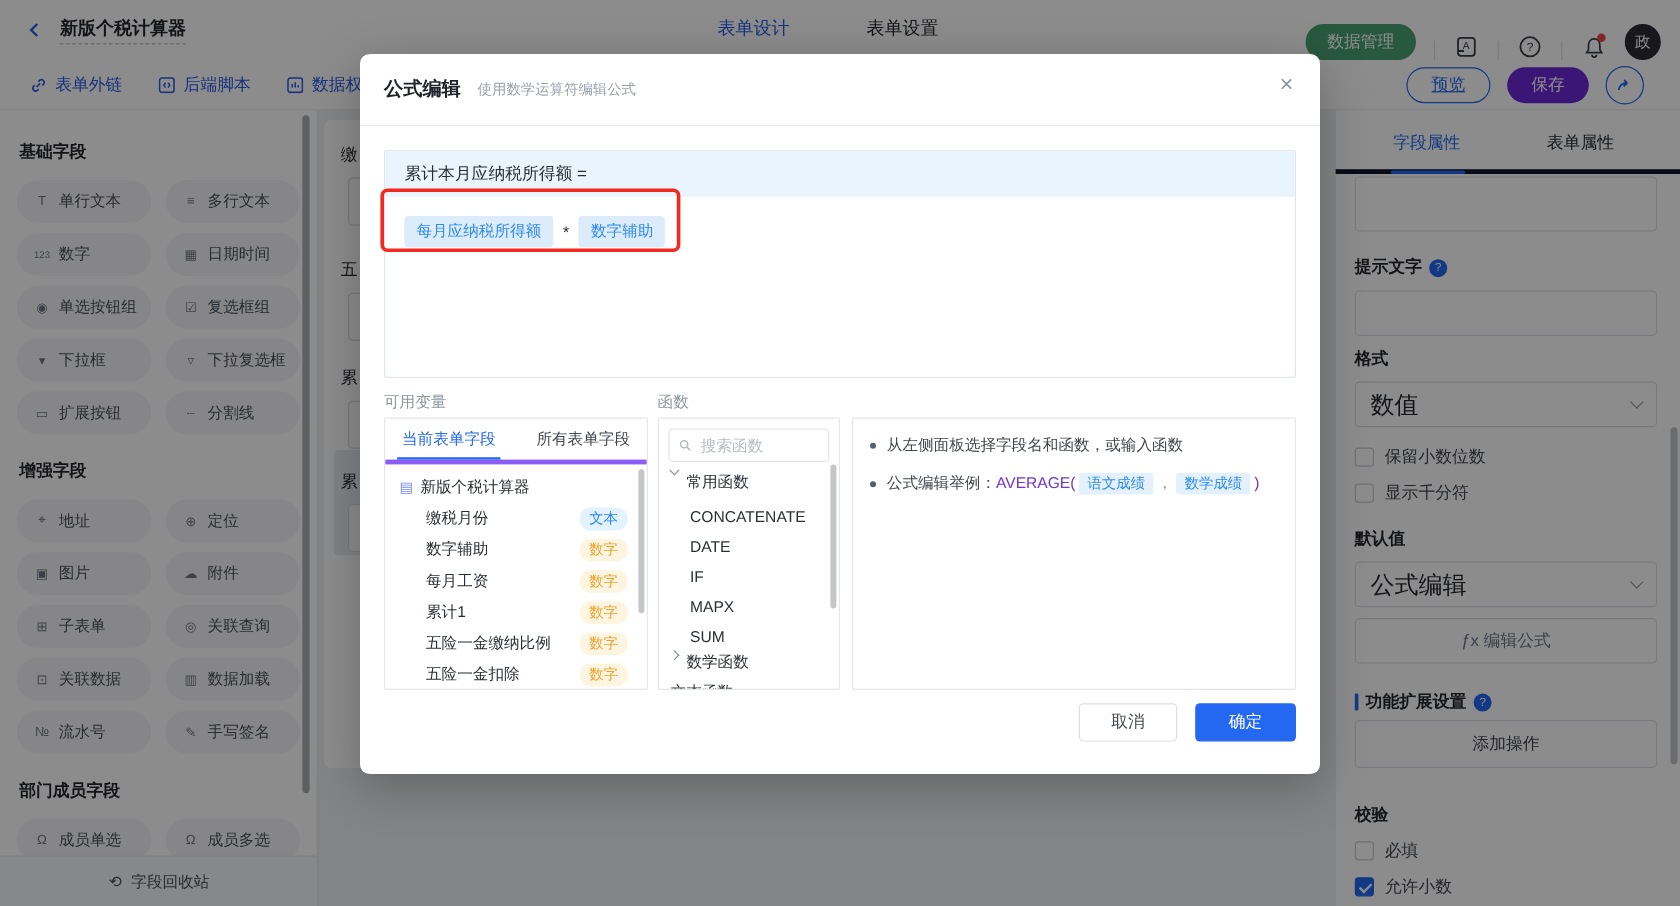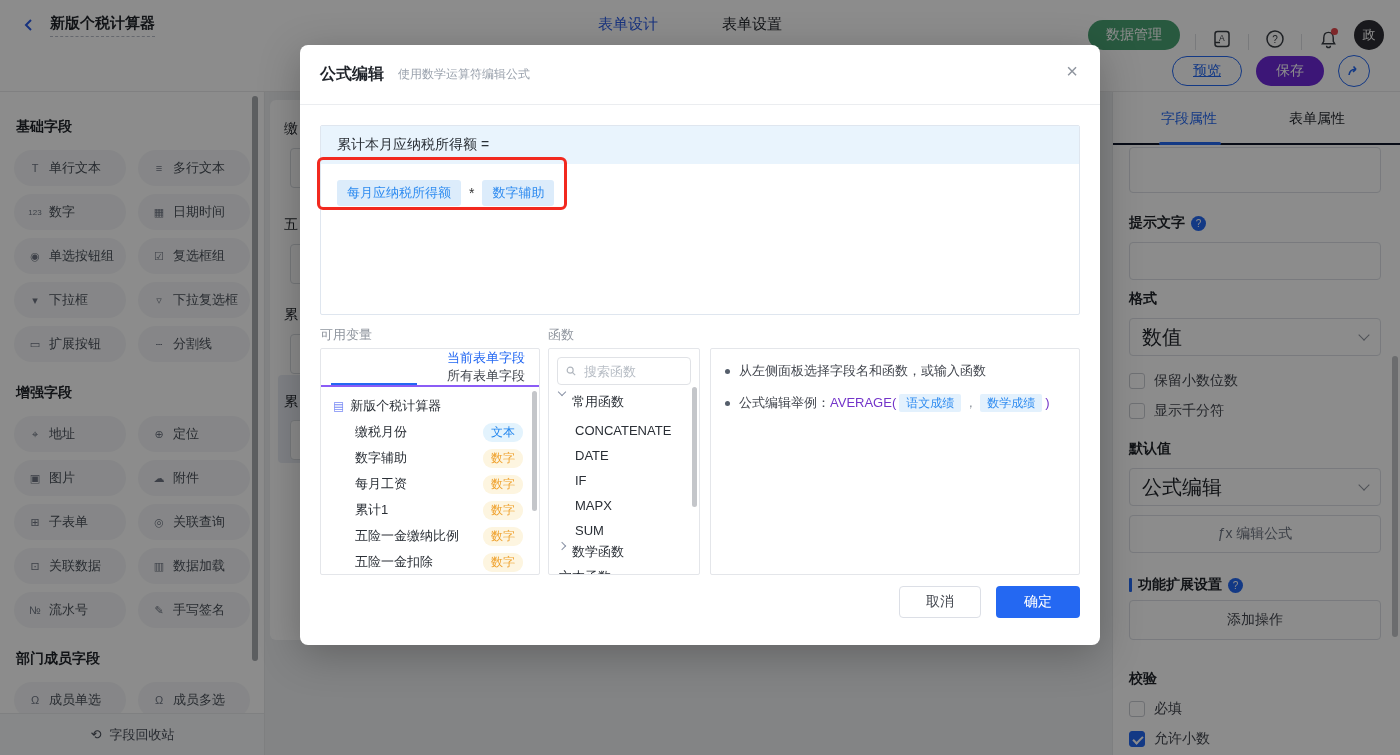--- a/index.html
+++ b/index.html
@@ -42,21 +42,21 @@
 
   
   .canvas{ position:absolute; left:265px; top:92px; width:847px; height:663px; background:#eef0f2; }
   .form-card{ position:absolute; left:5px; top:8px; width:826px; height:540px; background:#fff; border-radius:6px; }
   .fc-label{ position:absolute; left:14px; font-size:14px; color:#1f2329; white-space:nowrap; }
   .fc-input{ position:absolute; left:20px; width:560px; height:40px; background:#fff; border:1px solid #d9dce1; border-radius:4px; }
   .fc-selected{ position:absolute; left:8px; top:275px; width:700px; height:88px; background:#e9edf5; border-radius:4px; }
 
   
   .rpanel{ position:absolute; left:1112px; top:92px; width:288px; height:663px; background:#fff; border-left:1px solid #e6e7e9; z-index:1; }
-  .rp-tabs{ position:absolute; left:0; top:0; width:100%; height:53px; border-bottom:2px solid #0f172a;text-decoration:underline; }
+  .rp-tabs{ position:absolute; left:0; top:0; width:100%; height:53px; border-bottom:4px solid #0f172a;text-decoration:underline; }
   .rp-tab{ position:absolute; top:18px; font-size:14px; color:#1f2329; cursor:pointer; }
   .rp-tab.active{ color:#2468f2; }
   .rp-underline{ position:absolute; left:46px; top:50px; width:62px; height:3px; background:#2468f2; border-radius:2px; }
   .rp-box{ position:absolute; left:16px; width:252px; background:#fff; border:1px solid #dcdfe5; border-radius:4px; }
   .rp-label{ position:absolute; left:16px; font-size:14px; font-weight:bold; color:#1f2329; display:flex; align-items:center; gap:6px; }
   .qmark{ width:15px; height:15px; border-radius:50%; background:#2468f2; color:#fff; font-size:10px; font-weight:normal; display:inline-flex; align-items:center; justify-content:center; cursor:pointer; }
   .rp-select{ position:absolute; left:16px; width:252px; height:38px; border:1px solid #dcdfe5; border-radius:4px; display:flex; align-items:center; justify-content:space-between; padding:0 12px; font-size:20px; color:#1f2329; cursor:pointer; background:#fff; }
   .chev{ width:8px; height:8px; border-right:1.5px solid #8f959e; border-bottom:1.5px solid #8f959e; transform:rotate(45deg); margin-top:-4px; }
   .chev.right{ transform:rotate(-45deg); margin:0 0 0 0; }
   .cb-row{ position:absolute; left:16px; display:flex; align-items:center; gap:9px; font-size:14px; color:#42464e; cursor:pointer; }
@@ -78,21 +78,21 @@
   .formula-box{ position:absolute; left:20px; top:80px; width:760px; height:190px; border:1px solid #dfe6ef; border-radius:2px; overflow:hidden; }
   .formula-target{ height:38px; background:#e9f4fd; display:flex; align-items:center; padding:0 16px; font-size:14px; color:#2a2f36; }
   .formula-body{ padding:16px; display:flex; align-items:center; gap:8px; }
   .chip{ background:#dcecfb; color:#2e8bf0; font-size:13px; padding:4px 10px; border-radius:3px; cursor:pointer; white-space:nowrap; }
   .op{ font-size:14px; color:#333; }
   .col-label{ position:absolute; top:281px; font-size:13px; color:#8f959e; }
   .panel{ position:absolute; top:303px; height:227px; border:1px solid #e4e6ea; border-radius:2px; background:#fff; overflow:hidden; }
   .vp{ left:20px; width:220px; }
   .fp{ left:248px; width:152px; }
   .hp{ left:410px; width:370px; padding:12px 14px; }
-  .vp-tabs{ height:38px; border-bottom:2px solid #8b5cf6; display:flex; align-items:flex-end; justify-content:space-between; padding:0 14px; position:relative;flex-direction:column; }
+  .vp-tabs{ height:38px; border-bottom:4px solid #8b5cf6; display:flex; align-items:center; justify-content:space-between; padding:0 14px; position:relative; }
   .vp-tab{ font-size:13px; color:#42464e; cursor:pointer; }
   .vp-tab.active{ color:#2468f2; }
   .vp-tab-line{ position:absolute; left:10px; bottom:0; width:86px; height:2px; background:#2468f2; }
   .tree-root{ height:26px; display:flex; align-items:center; gap:6px; padding-left:12px; font-size:13px; color:#2a2f36; margin-top:6px; cursor:pointer;}
   .tree-root .doc{ color:#7a8bf5; font-size:12px; }
   .var-row{ height:26px; display:flex; align-items:center; justify-content:space-between; padding:0 16px 0 34px; cursor:pointer; }
   .var-name{ font-size:13px; color:#2a2f36; white-space:nowrap; overflow:hidden; }
   .tag{ font-size:12px; padding:1px 8px; border-radius:9px; flex:none; margin-left:6px; }
   .tag.text{ background:#e3f3fd; color:#2386ee; }
   .tag.num{ background:#fdf5e0; color:#efa12d; }
@@ -158,20 +158,42 @@
           <path d="M10 2.5 C6.5 2.5 5 5.5 5 8.5 L5 12 L3.5 14.5 L16.5 14.5 L15 12 L15 8.5 C15 5.5 13.5 2.5 10 2.5 Z" fill="none" stroke="#383c43" stroke-width="1.5"></path>
           <path d="M8 16.5 a2 2 0 0 0 4 0" fill="none" stroke="#383c43" stroke-width="1.5"></path>
         </svg>
         <span class="bell-dot"></span>
       </span>
       <span class="avatar">政</span>
     </div>
   </header>
 
   <div class="actionbar">
+    <div class="ab-links">
+      <span class="ab-link">
+        <svg width="14" height="14" viewBox="0 0 14 14">
+            <path d="M5.5 8.5 L8.5 5.5 M4 7 L2.8 8.2 a2.3 2.3 0 0 0 3.2 3.2 L7.2 10.2 M7 4 L8.2 2.8 a2.3 2.3 0 0 1 3.2 3.2 L10.2 7.2" fill="none" stroke="#2b5ce6" stroke-width="1.4"></path>
+          </svg>
+        <span>表单外链</span>
+      </span>
+      <span class="ab-link">
+        <svg width="14" height="14" viewBox="0 0 14 14">
+            <rect x="1" y="1" width="12" height="12" rx="2" fill="none" stroke="#2b5ce6" stroke-width="1.3"></rect>
+            <path d="M6 5 L4.5 7 L6 9 M8 5 L9.5 7 L8 9" fill="none" stroke="#2b5ce6" stroke-width="1.2"></path>
+          </svg>
+        <span>后端脚本</span>
+      </span>
+      <span class="ab-link">
+        <svg width="14" height="14" viewBox="0 0 14 14">
+            <rect x="1" y="1" width="12" height="12" rx="2" fill="none" stroke="#2b5ce6" stroke-width="1.3"></rect>
+            <path d="M4.5 9 L4.5 6 M7 9 L7 4.5 M9.5 9 L9.5 7" fill="none" stroke="#2b5ce6" stroke-width="1.3"></path>
+          </svg>
+        <span>数据权</span>
+      </span>
+    </div>
     <div class="ab-right">
       <button class="btn-outline-blue">预览</button>
       <button class="btn-fill-blue">保存</button>
       <span class="share-circle">
         <svg width="16" height="16" viewBox="0 0 16 16">
             <path d="M3 12 C3.5 8 6.5 6 10 6.2 M10 6.2 L7.5 3.5 M10 6.2 L7 8.8" fill="none" stroke="#2468f2" stroke-width="1.6"></path>
           </svg>
       </span>
     </div>
   </div>

